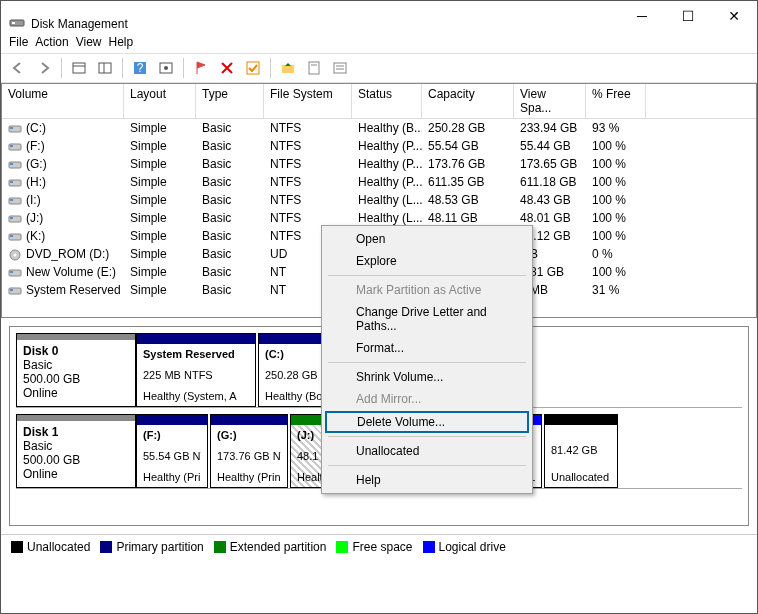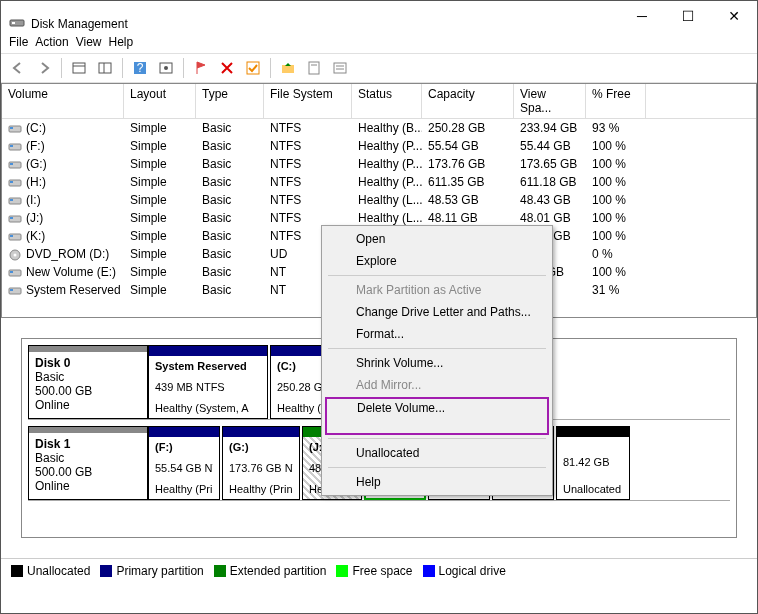--- a/index.html
+++ b/index.html
@@ -14,36 +14,36 @@
 .toolbar { height: 30px; display: flex; align-items: center; padding: 0 6px; gap: 4px; border-top: 1px solid #e0e0e0; border-bottom: 1px solid #e0e0e0; }
 .toolbar .sep { width: 1px; height: 20px; background: #ccc; margin: 0 2px; }
 .toolbar .tb-btn { width: 22px; height: 22px; display: flex; align-items: center; justify-content: center; }
 .table-area { border: 1px solid #888; height: 235px; overflow: hidden; background: #fff; }
 .table-header { display: flex; background: #fff; border-bottom: 1px solid #ddd; }
 .table-header .th { padding: 3px 6px; border-right: 1px solid #ddd; font-size: 12px; background: #fff; }
 .table-body .tr { display: flex; align-items: center; height: 18px; }
 .table-body .tr .td { padding: 1px 6px; font-size: 12px; white-space: nowrap; overflow: hidden; }
 .vol-icon { width: 14px; height: 12px; display: inline-block; margin-right: 4px; vertical-align: middle; }
 .col0 { width: 122px; } .col1 { width: 72px; } .col2 { width: 68px; } .col3 { width: 88px; } .col4 { width: 70px; } .col5 { width: 92px; } .col6 { width: 72px; } .col7 { width: 60px; }
-.disk-area { border: 1px solid #888; margin: 20px; height: 200px; overflow: auto; background: #fff; padding: 0; }
+.disk-area { border: 1px solid #888; margin: 8px; height: 200px; overflow: auto; background: #fff; padding: 0; }
 .disk-row { display: flex; border-bottom: 1px solid #aaa; margin: 6px; }
 .disk-info { width: 120px; border: 1px solid #000; padding: 6px; background: #fff; }
 .disk-info .dname { font-weight: bold; }
 .disk-parts { flex: 1; display: flex; gap: 2px; }
 .part { border: 1px solid #000; padding: 4px 6px; display: flex; flex-direction: column; justify-content: space-between; position: relative; min-width: 60px; }
 .part .stripe { position: absolute; top: 0; left: 0; right: 0; height: 10px; }
 .part .pname { font-weight: bold; margin-top: 10px; font-size: 11px; }
 .part .psize, .part .pstatus { font-size: 11px; white-space: nowrap; overflow: hidden; }
 .legend { height: 24px; display: flex; align-items: center; padding: 0 10px; gap: 10px; border-top: 1px solid #ccc; font-size: 12px; }
 .legend .sw { width: 12px; height: 12px; display: inline-block; margin-right: 4px; vertical-align: middle; }
-.context-menu { position: absolute; left: 320px; top: 224px; width: 232px; background: #f0f0f0; border: 1px solid #a0a0a0; box-shadow: 2px 2px 4px rgba(0,0,0,0.3); padding: 2px; z-index: 100; }
+.context-menu { position: absolute; left: 320px; top: 224px; width: 212px; background: #f0f0f0; border: 1px solid #a0a0a0; box-shadow: 2px 2px 4px rgba(0,0,0,0.3); padding: 2px; z-index: 100; }
 .context-menu .mi { padding: 4px 8px 4px 32px; font-size: 12px; position: relative; }
 .context-menu .mi.disabled { color: #888; }
 .context-menu .msep { height: 1px; background: #ccc; margin: 3px 4px; }
-.context-menu .mi.highlight { border: 2px solid #a21caf; margin: 1px; padding: 2px 6px 18px 30px; }
+.context-menu .mi.highlight { border: 2px solid #0369a1; margin: 1px; padding: 2px 6px 2px 30px; }
 .hatched { background: repeating-linear-gradient(45deg, #fff, #fff 3px, #ccc 3px, #ccc 5px); }
 </style>
 </head>
 <body>
 
 <div class="titlebar">
   <span class="icon">
     <svg width="16" height="16" viewBox="0 0 16 16">
         <rect x="1" y="5" width="14" height="6" rx="1" fill="#999" stroke="#555"></rect>
         <rect x="3" y="7" width="3" height="2" fill="#fff"></rect>
@@ -291,21 +291,21 @@
         <div style="height:6px;background:#888;margin:-6px -6px 4px -6px"></div>
         <div class="dname">Disk 0</div>
         <div>Basic</div>
         <div>500.00 GB</div>
         <div>Online</div>
       </div>
       <div class="disk-parts">
         <div class="part" style="width: 120px;">
           <div class="stripe" style="background:#000080"></div>
           <div class="pname">System Reserved</div>
-          <div class="psize">439 MB NTFS</div>
+          <div class="psize">225 MB NTFS</div>
           <div class="pstatus">Healthy (System, A</div>
         </div>
         <div class="part" style="width: 120px;">
           <div class="stripe" style="background:#000080"></div>
           <div class="pname">(C:)</div>
           <div class="psize">250.28 GB NTF</div>
           <div class="pstatus">Healthy (Boot</div>
         </div>
         <div class="part" style="width: 60px;">
           <div class="stripe" style="background:#000080"></div>

